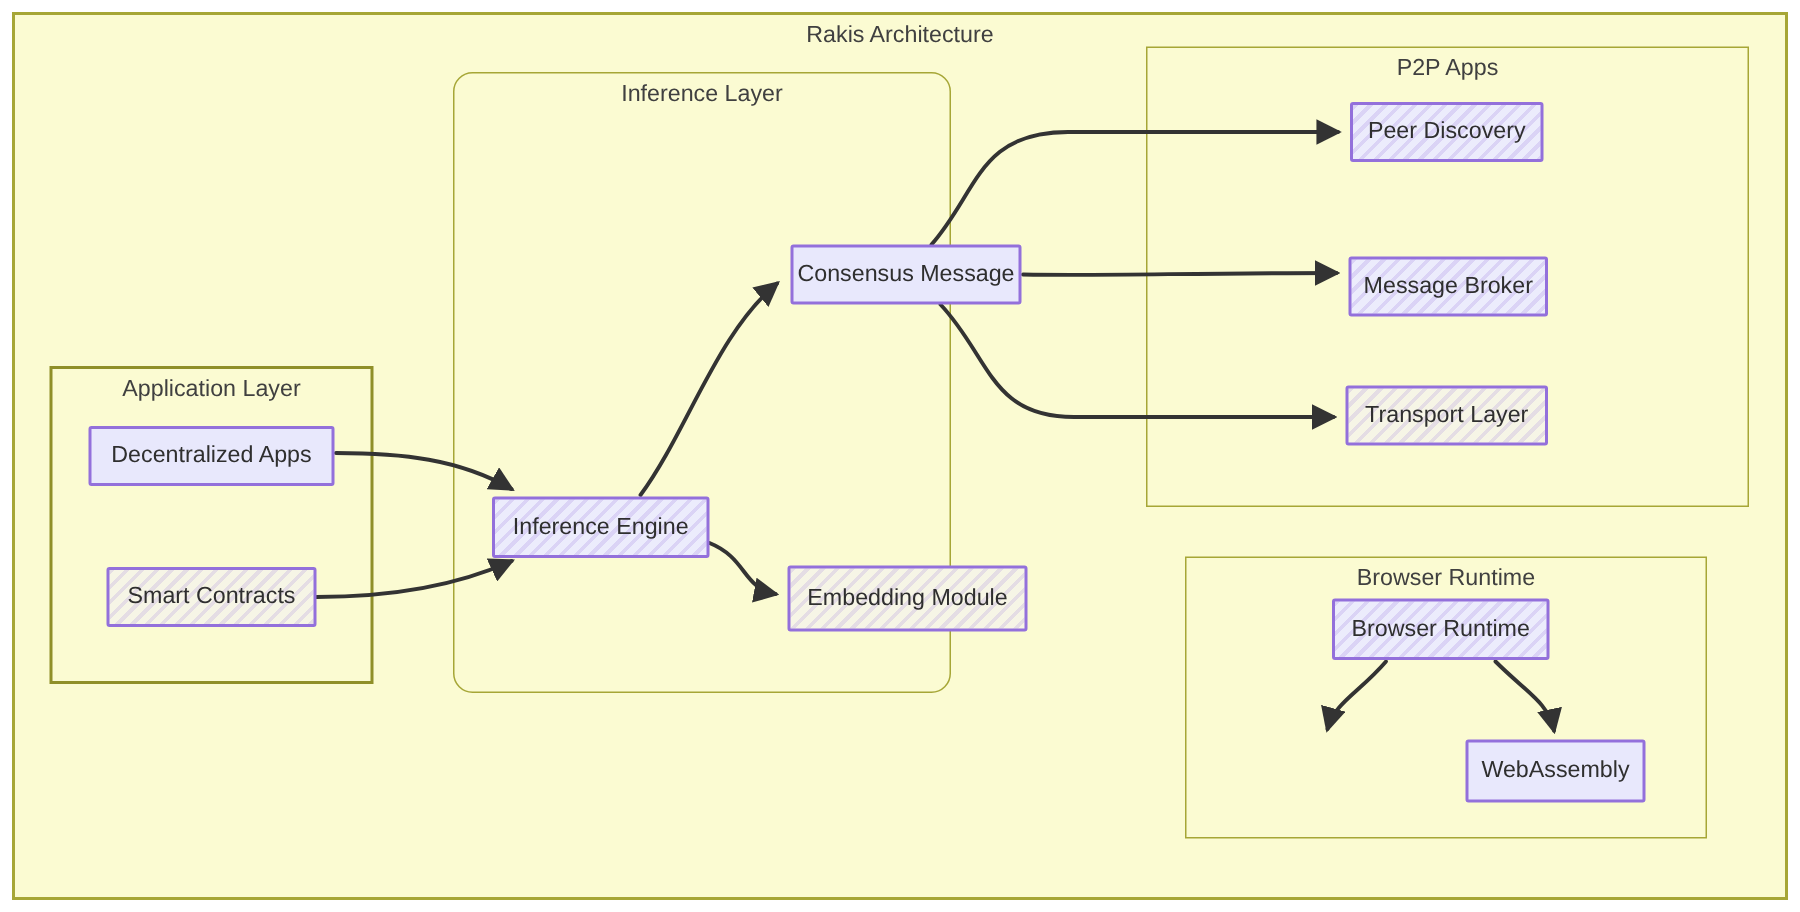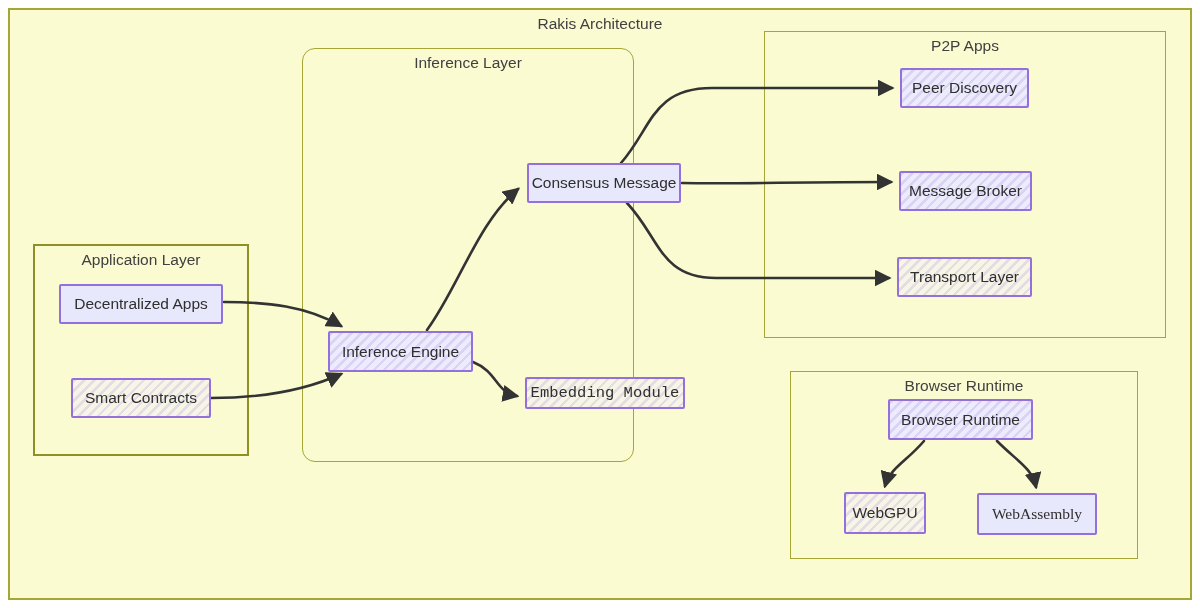--- a/index.html
+++ b/index.html
@@ -83,41 +83,38 @@
   </div>
 
   <div class="node fill-hatch" style="left:328px; top:331px; width:145px; height:41px;">
     <span>Inference Engine</span>
   </div>
 
   <div class="node fill-solid" style="left:527px; top:163px; width:154px; height:40px;">
     <span>Consensus Message</span>
   </div>
 
-  <div class="node fill-pale" style="left:525px; top:377px; width:160px; height:32px;font-family:Liberation Mono, monospace;">
+  <div class="node fill-pale" style="left:525px; top:377px; width:160px; height:44px;">
     <span>Embedding Module</span>
   </div>
 
   <div class="node fill-hatch" style="left:900px; top:68px;  width:129px; height:40px;">
     <span>Peer Discovery</span>
   </div>
 
   <div class="node fill-hatch" style="left:899px; top:171px; width:133px; height:40px;">
     <span>Message Broker</span>
   </div>
 
   <div class="node fill-pale" style="left:897px; top:257px; width:135px; height:40px;">
     <span>Transport Layer</span>
   </div>
 
   <div class="node fill-hatch" style="left:888px; top:399px; width:145px; height:41px;">
     <span>Browser Runtime</span>
   </div>
 
-  <div class="node fill-pale" style="left:844px; top:492px; width:82px;  height:42px;">
-    <span>WebGPU</span>
-  </div>
 
-  <div class="node fill-solid" style="left:977px; top:493px; width:120px; height:42px;font-family:Liberation Serif, serif;">
+  <div class="node fill-solid" style="left:977px; top:493px; width:120px; height:42px;">
     <span>WebAssembly</span>
   </div>
 
 </div>
 
 </body></html>

